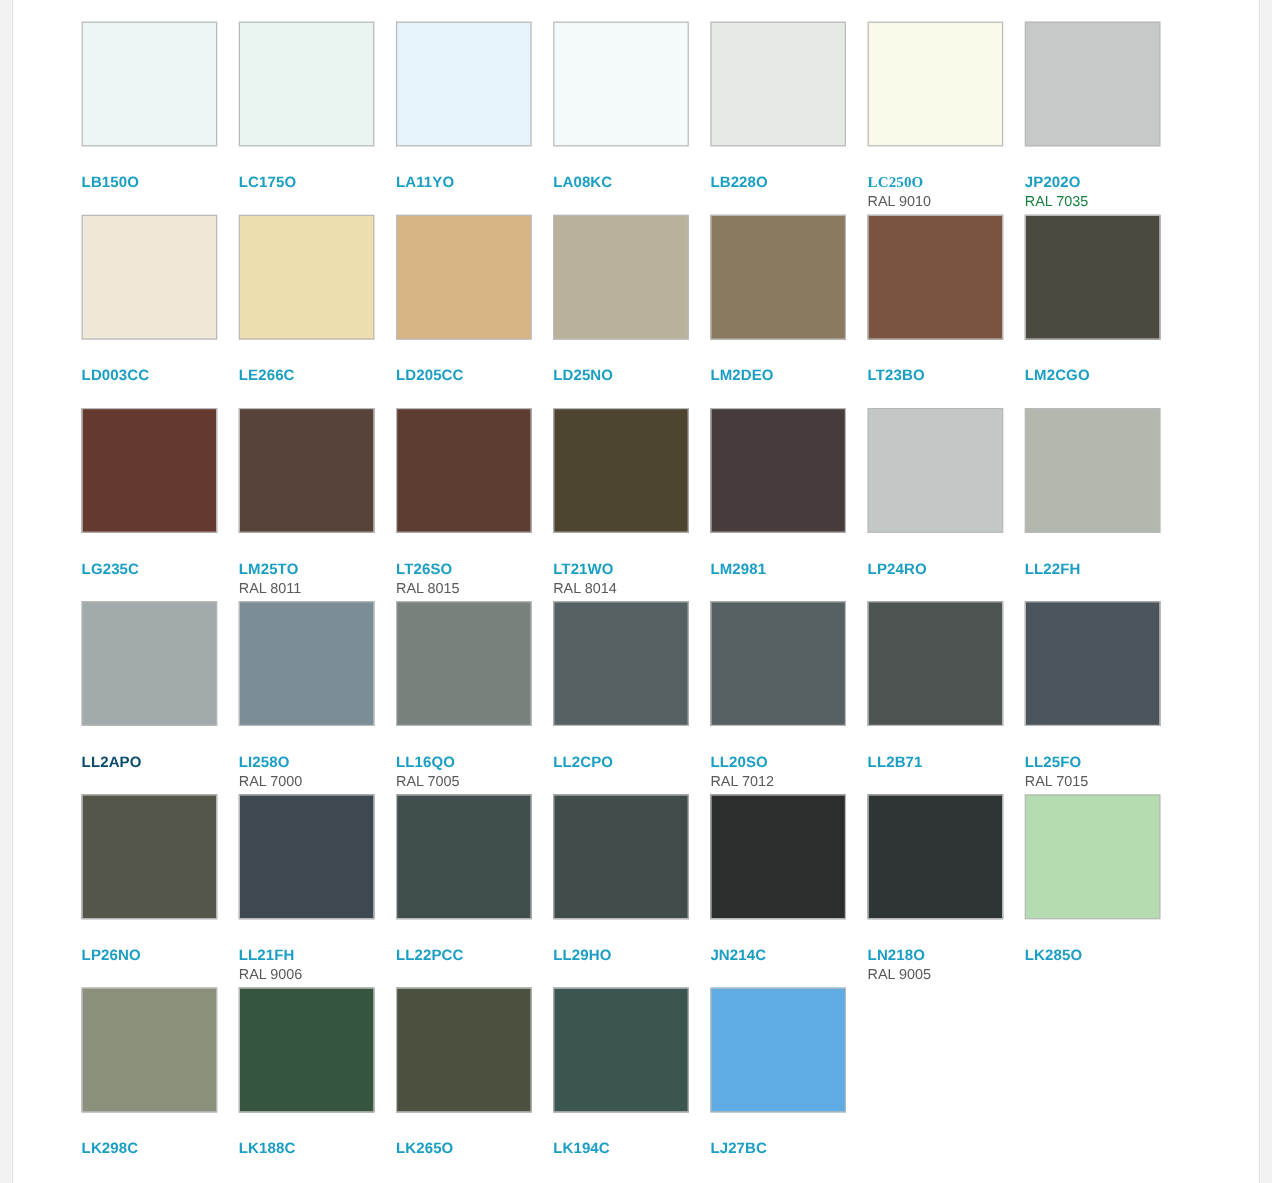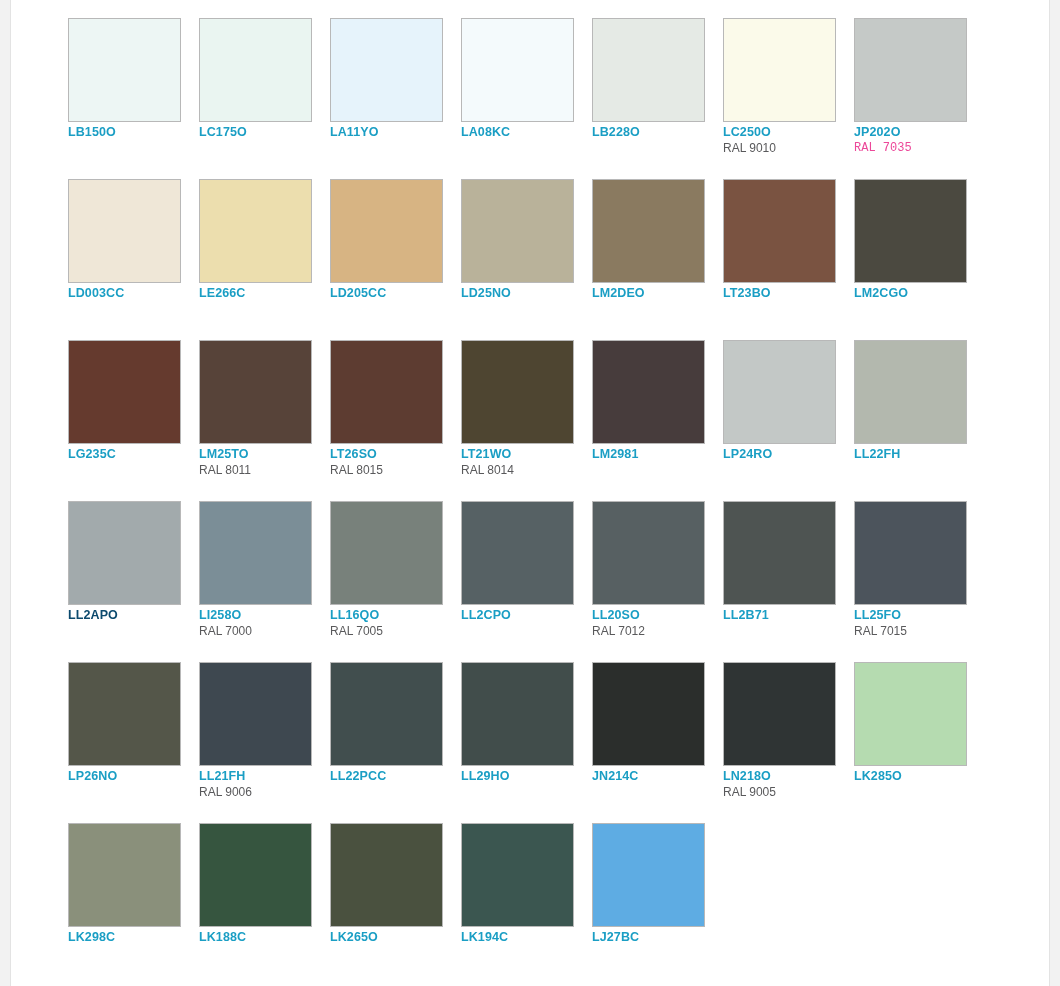--- a/index.html
+++ b/index.html
@@ -52,21 +52,21 @@
     height: 161px;
     box-sizing: border-box;
   }
   .swatch {
     width: 113px;
     height: 104px;
     box-sizing: border-box;
     border: 1px solid #b8b8b8;
   }
   .code {
-    margin-top: 3px;
+    margin-top: 23px;
     font-size: 12.5px;
     font-weight: bold;
     color: #1a9ec4;
     letter-spacing: 0.1px;
     line-height: 14px;
     white-space: nowrap;
   }
   .ral {
     margin-top: 2px;
     font-size: 12px;
@@ -106,27 +106,27 @@
         <div class="code" style="color: rgb(26, 158, 196);">LA08KC</div>
         <div class="ral empty" style="color: rgb(89, 89, 91);"></div>
       </div>
       <div class="cell">
         <div class="swatch" style="background: rgb(229, 234, 229); border-color: rgb(184, 184, 184);"></div>
         <div class="code" style="color: rgb(26, 158, 196);">LB228O</div>
         <div class="ral empty" style="color: rgb(89, 89, 91);"></div>
       </div>
       <div class="cell">
         <div class="swatch" style="background: rgb(251, 250, 234); border-color: rgb(184, 184, 184);"></div>
-        <div class="code" style="color: rgb(26, 158, 196);">LC250O</div>
+        <div class="code" style="color: rgb(26, 158, 196); font-family: Liberation Serif, serif;">LC250O</div>
         <div class="ral" style="color: rgb(89, 89, 91);">RAL 9010</div>
       </div>
       <div class="cell">
         <div class="swatch" style="background: rgb(197, 201, 199); border-color: rgb(184, 184, 184);"></div>
         <div class="code" style="color: rgb(26, 158, 196);">JP202O</div>
-        <div class="ral" style="color: #ec4899; font-family: Liberation Mono, monospace;">RAL 7035</div>
+        <div class="ral" style="color: #15803d;">RAL 7035</div>
       </div>
       <div class="cell">
         <div class="swatch" style="background: rgb(239, 231, 215); border-color: rgb(184, 184, 184);"></div>
         <div class="code" style="color: rgb(26, 158, 196);">LD003CC</div>
         <div class="ral empty" style="color: rgb(89, 89, 91);"></div>
       </div>
       <div class="cell">
         <div class="swatch" style="background: rgb(236, 222, 174); border-color: rgb(184, 184, 184);"></div>
         <div class="code" style="color: rgb(26, 158, 196);">LE266C</div>
         <div class="ral empty" style="color: rgb(89, 89, 91);"></div>

